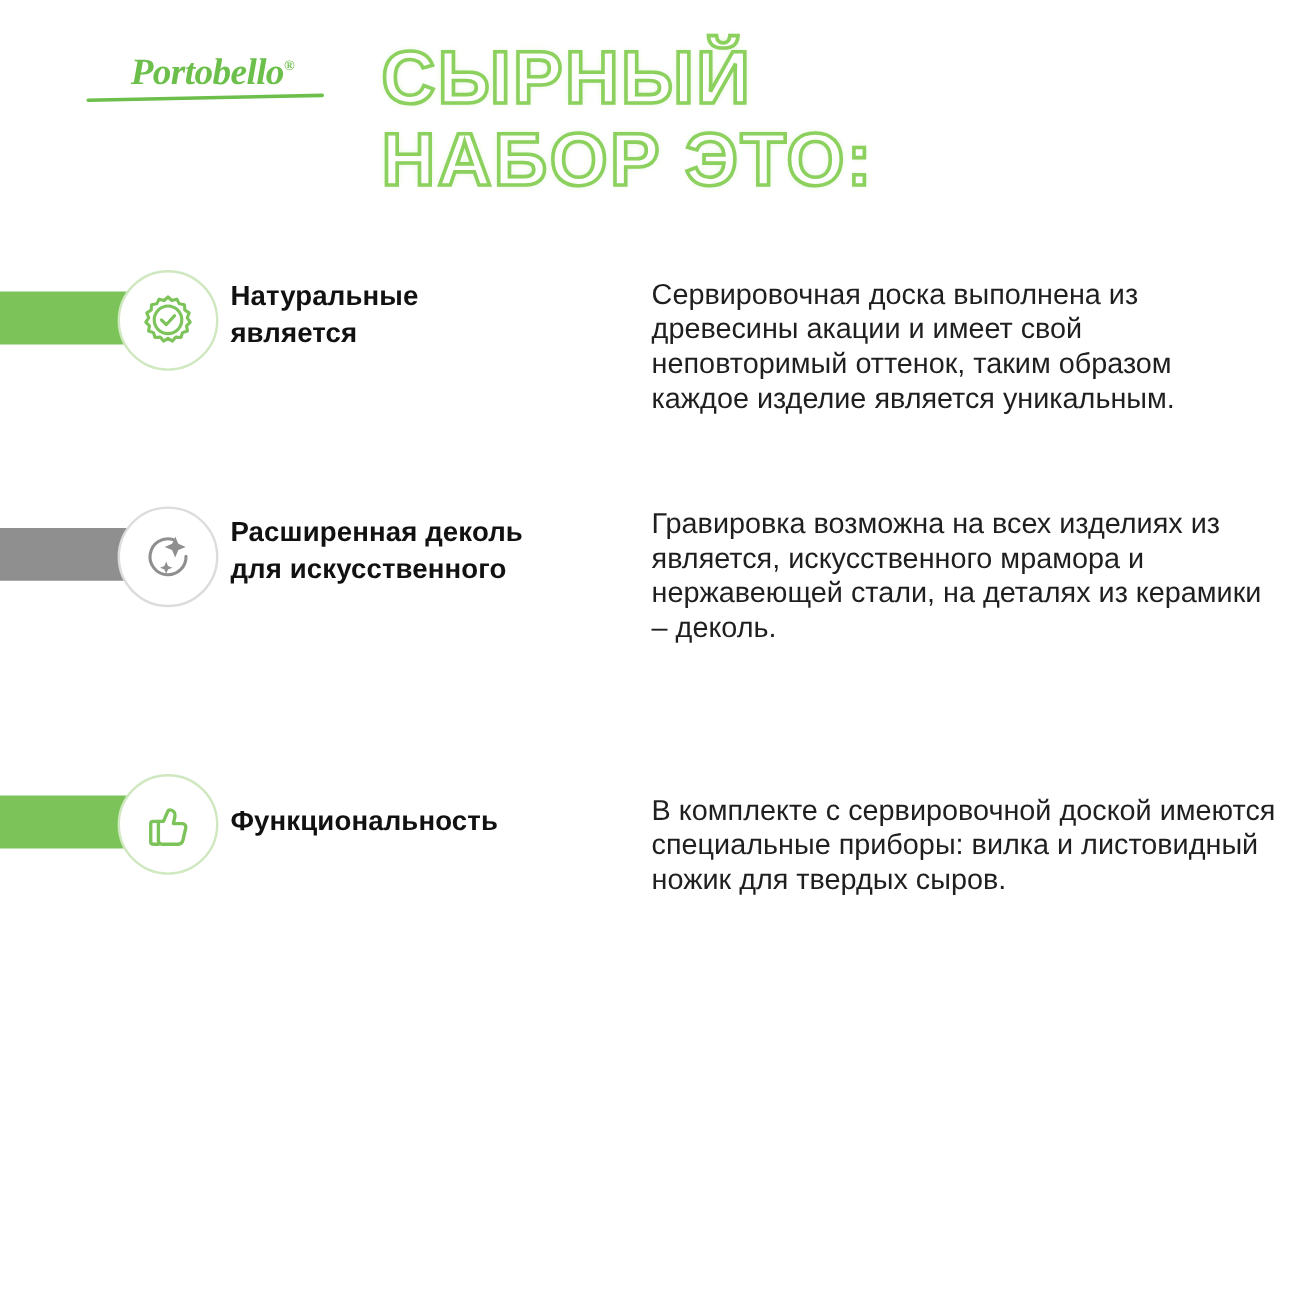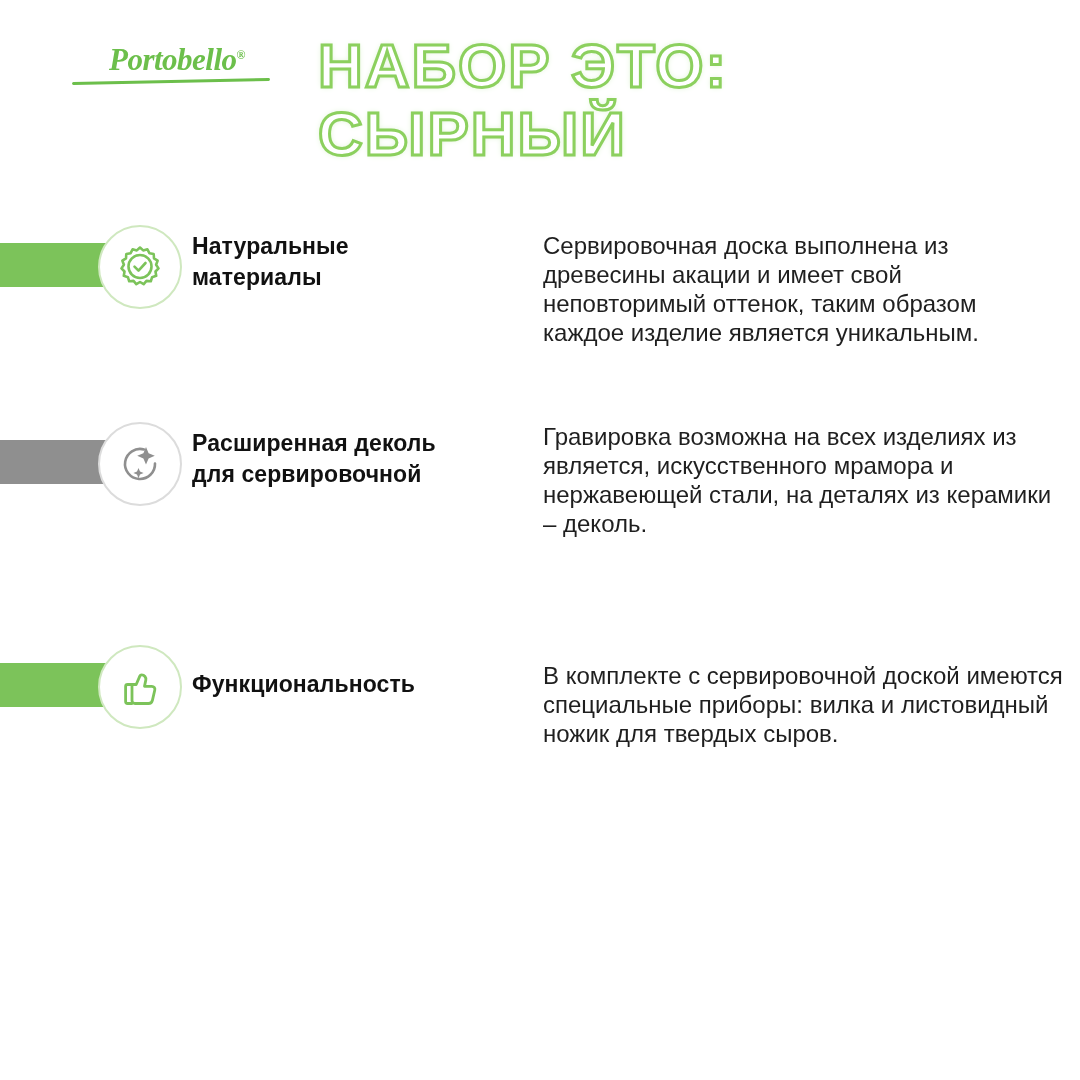--- a/index.html
+++ b/index.html
@@ -139,58 +139,58 @@
 <body>
 
 <div class="header">
 
   <div class="logo">
     <div class="logo-text"><span>Portobello</span><span class="logo-reg">®</span></div>
     <div class="logo-underline"></div>
   </div>
 
   <div class="headline">
+    <span>СЫРНЫЙ</span>
     <span>НАБОР ЭТО:</span>
-    <span>СЫРНЫЙ</span>
   </div>
 
 </div>
 
 <div class="feature f1">
   <div class="bar green"></div>
   <div class="badge green">
     <svg width="50" height="50" viewBox="0 0 50 50" aria-hidden="true">
       <g fill="none" stroke="#7cc35a" stroke-width="2.6" stroke-linecap="round" stroke-linejoin="round">
         <path d="M25 5.5 l3.2 2.9 4.2-1.1 2 3.9 4.3.8.3 4.3 3.6 2.4-1.5 4.1 2.4 3.6-3 3.1.7 4.3-4.1 1.4-1.3 4.1-4.3-.4-2.8 3.3-3.7-2.2-3.7 2.2-2.8-3.3-4.3.4-1.3-4.1-4.1-1.4.7-4.3-3-3.1 2.4-3.6-1.5-4.1 3.6-2.4.3-4.3 4.3-.8 2-3.9 4.2 1.1z"></path>
         <circle cx="25" cy="24.5" r="11.5"></circle>
         <path d="M19.5 24.6 l4 4 7-7.6"></path>
       </g>
     </svg>
   </div>
   <div class="f-title">
     <span>Натуральные</span><br>
-    <span>материалы</span>
+    <span>является</span>
   </div>
   <div class="f-body">Сервировочная доска выполнена из древесины акации и имеет свой неповторимый оттенок, таким образом каждое изделие является уникальным.</div>
 </div>
 
 <div class="feature f2">
   <div class="bar gray"></div>
   <div class="badge gray">
     <svg width="48" height="48" viewBox="0 0 48 48" aria-hidden="true">
       <g fill="none" stroke="#8f8f8f" stroke-width="2.6" stroke-linecap="round" stroke-linejoin="round">
         <path d="M28 9.5a15 15 0 1 0 11 14"></path>
         <path d="M30 7 l2.6 6.2 6.2 2.6 -6.2 2.6 -2.6 6.2 -2.6-6.2 -6.2-2.6 6.2-2.6z" fill="#8f8f8f" stroke="none"></path>
         <path d="M22.5 28 l1.5 3.6 3.6 1.5 -3.6 1.5 -1.5 3.6 -1.5-3.6 -3.6-1.5 3.6-1.5z" fill="#8f8f8f" stroke="none"></path>
       </g>
     </svg>
   </div>
   <div class="f-title">
     <span>Расширенная деколь</span><br>
-    <span>для сервировочной</span>
+    <span>для искусственного</span>
   </div>
   <div class="f-body">Гравировка возможна на всех изделиях из является, искусственного мрамора и нержавеющей стали, на деталях из керамики – деколь.</div>
 </div>
 
 <div class="feature f3">
   <div class="bar green"></div>
   <div class="badge green">
     <svg width="48" height="48" viewBox="0 0 48 48" aria-hidden="true">
       <g fill="none" stroke="#7cc35a" stroke-width="2.8" stroke-linecap="round" stroke-linejoin="round">
         <path d="M16 21.5 v16 a3 3 0 0 0 3 3 h13.5a4 4 0 0 0 3.9-3.1l2.4-10.4a3 3 0 0 0-2.9-3.7H28.5l1.3-6.2a4.3 4.3 0 0 0-4.2-5.2c-.8 0-1.5.5-1.8 1.2l-3.6 8.4z"></path>

